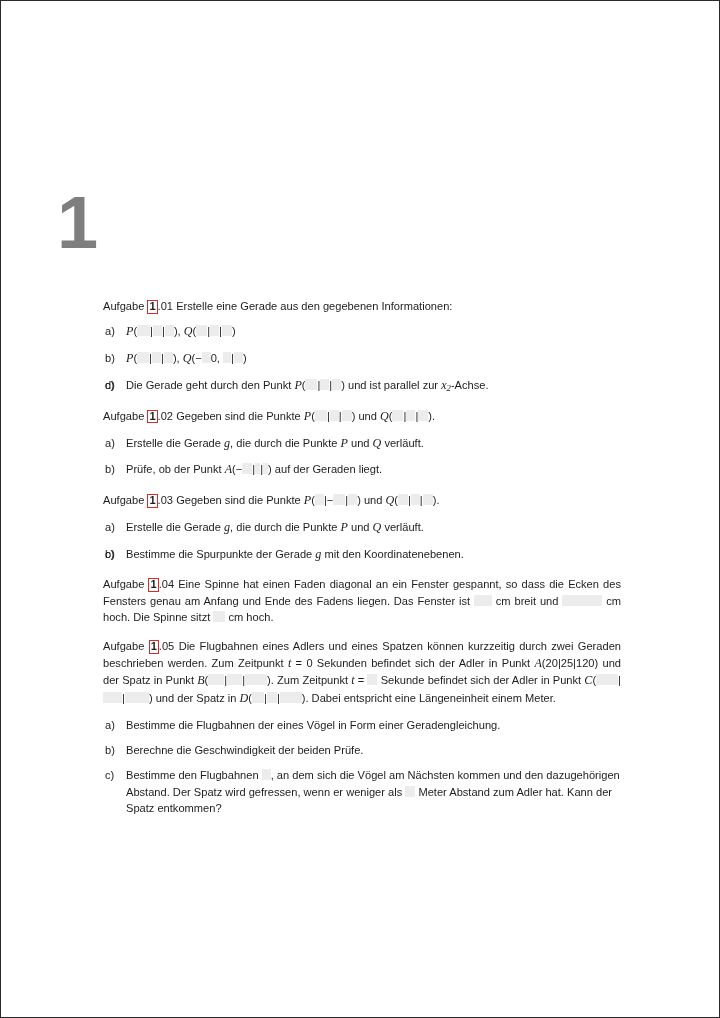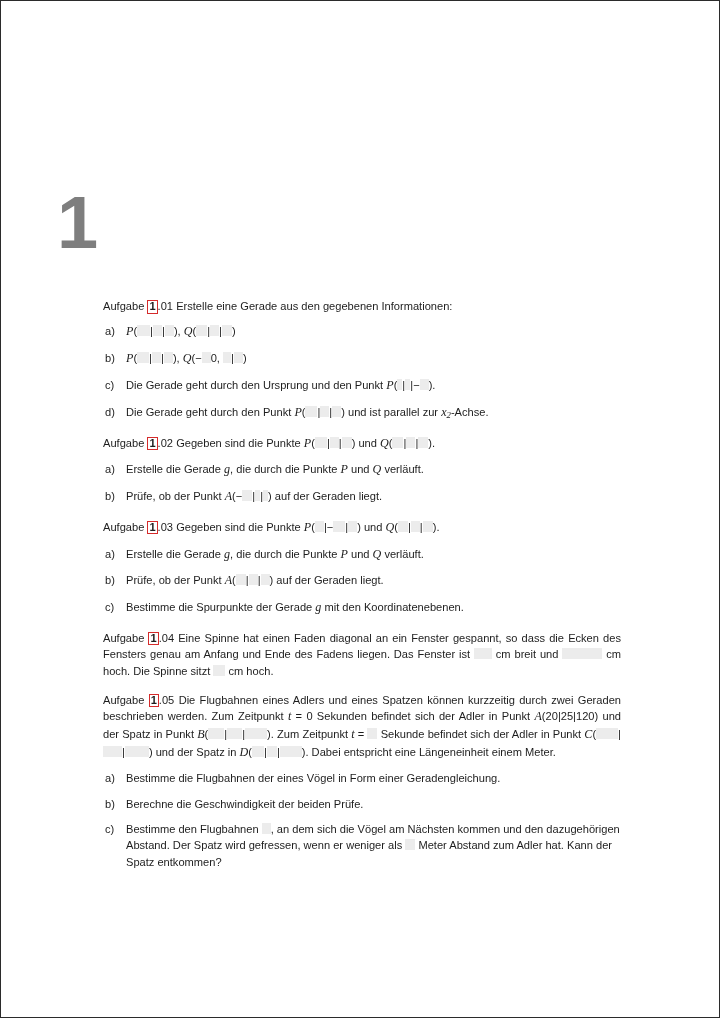--- a/index.html
+++ b/index.html
@@ -132,36 +132,36 @@
   <div class="chapter-head">
     <div class="chapter-number">1</div>
   </div>
 
   <div class="content" id="content">
       <div class="task">
         <p class="task-intro"><span class="task-label">Aufgabe</span> <span class="boxnum" style="border-color: rgb(213, 43, 43);">1</span><span class="task-label">.01</span> <span>Erstelle eine Gerade aus den gegebenen Informationen:</span></p>
         <ol class="subitems">
           <li><span class="marker">a)</span><span><span class="mvar">P</span><span>(</span><span class="blank" style="width: 13px;"></span><span>|</span><span class="blank" style="width: 9px;"></span><span>|</span><span class="blank" style="width: 9px;"></span><span>), </span><span class="mvar">Q</span><span>(</span><span class="blank" style="width: 11px;"></span><span>|</span><span class="blank" style="width: 9px;"></span><span>|</span><span class="blank" style="width: 10px;"></span><span>)</span></span></li>
           <li><span class="marker">b)</span><span><span class="mvar">P</span><span>(</span><span class="blank" style="width: 12px;"></span><span>|</span><span class="blank" style="width: 9px;"></span><span>|</span><span class="blank" style="width: 9px;"></span><span>), </span><span class="mvar">Q</span><span>(−</span><span class="blank" style="width: 9px;"></span><span>0, </span><span class="blank" style="width: 8px;"></span><span>|</span><span class="blank" style="width: 9px;"></span><span>)</span></span></li>
-          <li><span class="marker">c)</span><span><span>Die Gerade geht durch den Ursprung und den Punkt </span><span class="mvar">P</span><span>(</span><span class="blank" style="width: 5px;"></span><span>|</span><span class="blank" style="width: 5px;"></span><span>|−</span><span class="blank" style="width: 9px;"></span><span>).</span></span></li>
+          <li><span class="marker">c)</span></li>
           <li><span class="marker">d)</span><span><span>Die Gerade geht durch den Punkt </span><span class="mvar">P</span><span>(</span><span class="blank" style="width: 12px;"></span><span>|</span><span class="blank" style="width: 9px;"></span><span>|</span><span class="blank" style="width: 9px;"></span><span>) und ist parallel zur </span><span class="mvar"><span>x</span><sub>2</sub></span><span>-Achse.</span></span></li>
         </ol>
       </div>
       <div class="task">
         <p class="task-intro"><span class="task-label">Aufgabe</span> <span class="boxnum" style="border-color: rgb(213, 43, 43);">1</span><span class="task-label">.02</span> <span>Gegeben sind die Punkte </span><span class="mvar">P</span><span>(</span><span class="blank" style="width: 12px;"></span><span>|</span><span class="blank" style="width: 9px;"></span><span>|</span><span class="blank" style="width: 10px;"></span><span>) und </span><span class="mvar">Q</span><span>(</span><span class="blank" style="width: 11px;"></span><span>|</span><span class="blank" style="width: 9px;"></span><span>|</span><span class="blank" style="width: 10px;"></span><span>).</span></p>
         <ol class="subitems">
           <li><span class="marker">a)</span><span><span>Erstelle die Gerade </span><span class="mvar">g</span><span>, die durch die Punkte </span><span class="mvar">P</span><span> und </span><span class="mvar">Q</span><span> verläuft.</span></span></li>
           <li><span class="marker">b)</span><span><span>Prüfe, ob der Punkt </span><span class="mvar">A</span><span>(−</span><span class="blank" style="width: 10px;"></span><span>|</span><span class="blank" style="width: 5px;"></span><span>|</span><span class="blank" style="width: 5px;"></span><span>) auf der Geraden liegt.</span></span></li>
         </ol>
       </div>
       <div class="task">
         <p class="task-intro"><span class="task-label">Aufgabe</span> <span class="boxnum" style="border-color: rgb(213, 43, 43);">1</span><span class="task-label">.03</span> <span>Gegeben sind die Punkte </span><span class="mvar">P</span><span>(</span><span class="blank" style="width: 9px;"></span><span>|−</span><span class="blank" style="width: 12px;"></span><span>|</span><span class="blank" style="width: 9px;"></span><span>) und </span><span class="mvar">Q</span><span>(</span><span class="blank" style="width: 10px;"></span><span>|</span><span class="blank" style="width: 9px;"></span><span>|</span><span class="blank" style="width: 10px;"></span><span>).</span></p>
         <ol class="subitems">
           <li><span class="marker">a)</span><span><span>Erstelle die Gerade </span><span class="mvar">g</span><span>, die durch die Punkte </span><span class="mvar">P</span><span> und </span><span class="mvar">Q</span><span> verläuft.</span></span></li>
-          <li><span class="marker">b)</span><span><span>Prüfe, ob der Punkt </span><span class="mvar">A</span><span>(</span><span class="blank" style="width: 10px;"></span><span>|</span><span class="blank" style="width: 9px;"></span><span>|</span><span class="blank" style="width: 9px;"></span><span>) auf der Geraden liegt.</span></span></li>
+          <li><span class="marker">b)</span></li>
           <li><span class="marker">c)</span><span><span>Bestimme die Spurpunkte der Gerade </span><span class="mvar">g</span><span> mit den Koordinatenebenen.</span></span></li>
         </ol>
       </div>
       <div class="task">
         <p class="task-intro"><span class="task-label">Aufgabe</span> <span class="boxnum" style="border-color: rgb(213, 43, 43);">1</span><span class="task-label">.04</span> <span>Eine Spinne hat einen Faden diagonal an ein Fenster gespannt, so dass die Ecken des Fensters genau am Anfang und Ende des Fadens liegen. Das Fenster ist </span><span class="blank" style="width: 18px;"></span><span> cm breit und </span><span class="blank" style="width: 40px;"></span><span> cm hoch. Die Spinne sitzt </span><span class="blank" style="width: 12px;"></span><span> cm hoch.</span></p>
         <div class="block-gap"></div>
       </div>
       <div class="task">
         <p class="task-intro"><span class="task-label">Aufgabe</span> <span class="boxnum" style="border-color: rgb(213, 43, 43);">1</span><span class="task-label">.05</span> <span>Die Flugbahnen eines Adlers und eines Spatzen können kurzzeitig durch zwei Geraden beschrieben werden. Zum Zeitpunkt </span><span class="mvar">t</span><span> = 0 Sekunden befindet sich der Adler in Punkt </span><span class="mvar">A</span><span>(20|25|120) und der Spatz in Punkt </span><span class="mvar">B</span><span>(</span><span class="blank" style="width: 16px;"></span><span>|</span><span class="blank" style="width: 15px;"></span><span>|</span><span class="blank" style="width: 22px;"></span><span>). Zum Zeitpunkt </span><span class="mvar">t</span><span> = </span><span class="blank" style="width: 10px;"></span><span> Sekunde befindet sich der Adler in Punkt </span><span class="mvar">C</span><span>(</span><span class="blank" style="width: 22px;"></span><span>|</span><span class="blank" style="width: 19px;"></span><span>|</span><span class="blank" style="width: 24px;"></span><span>) und der Spatz in </span><span class="mvar">D</span><span>(</span><span class="blank" style="width: 12px;"></span><span>|</span><span class="blank" style="width: 10px;"></span><span>|</span><span class="blank" style="width: 22px;"></span><span>). Dabei entspricht eine Längeneinheit einem Meter.</span></p>
         <ol class="subitems">

